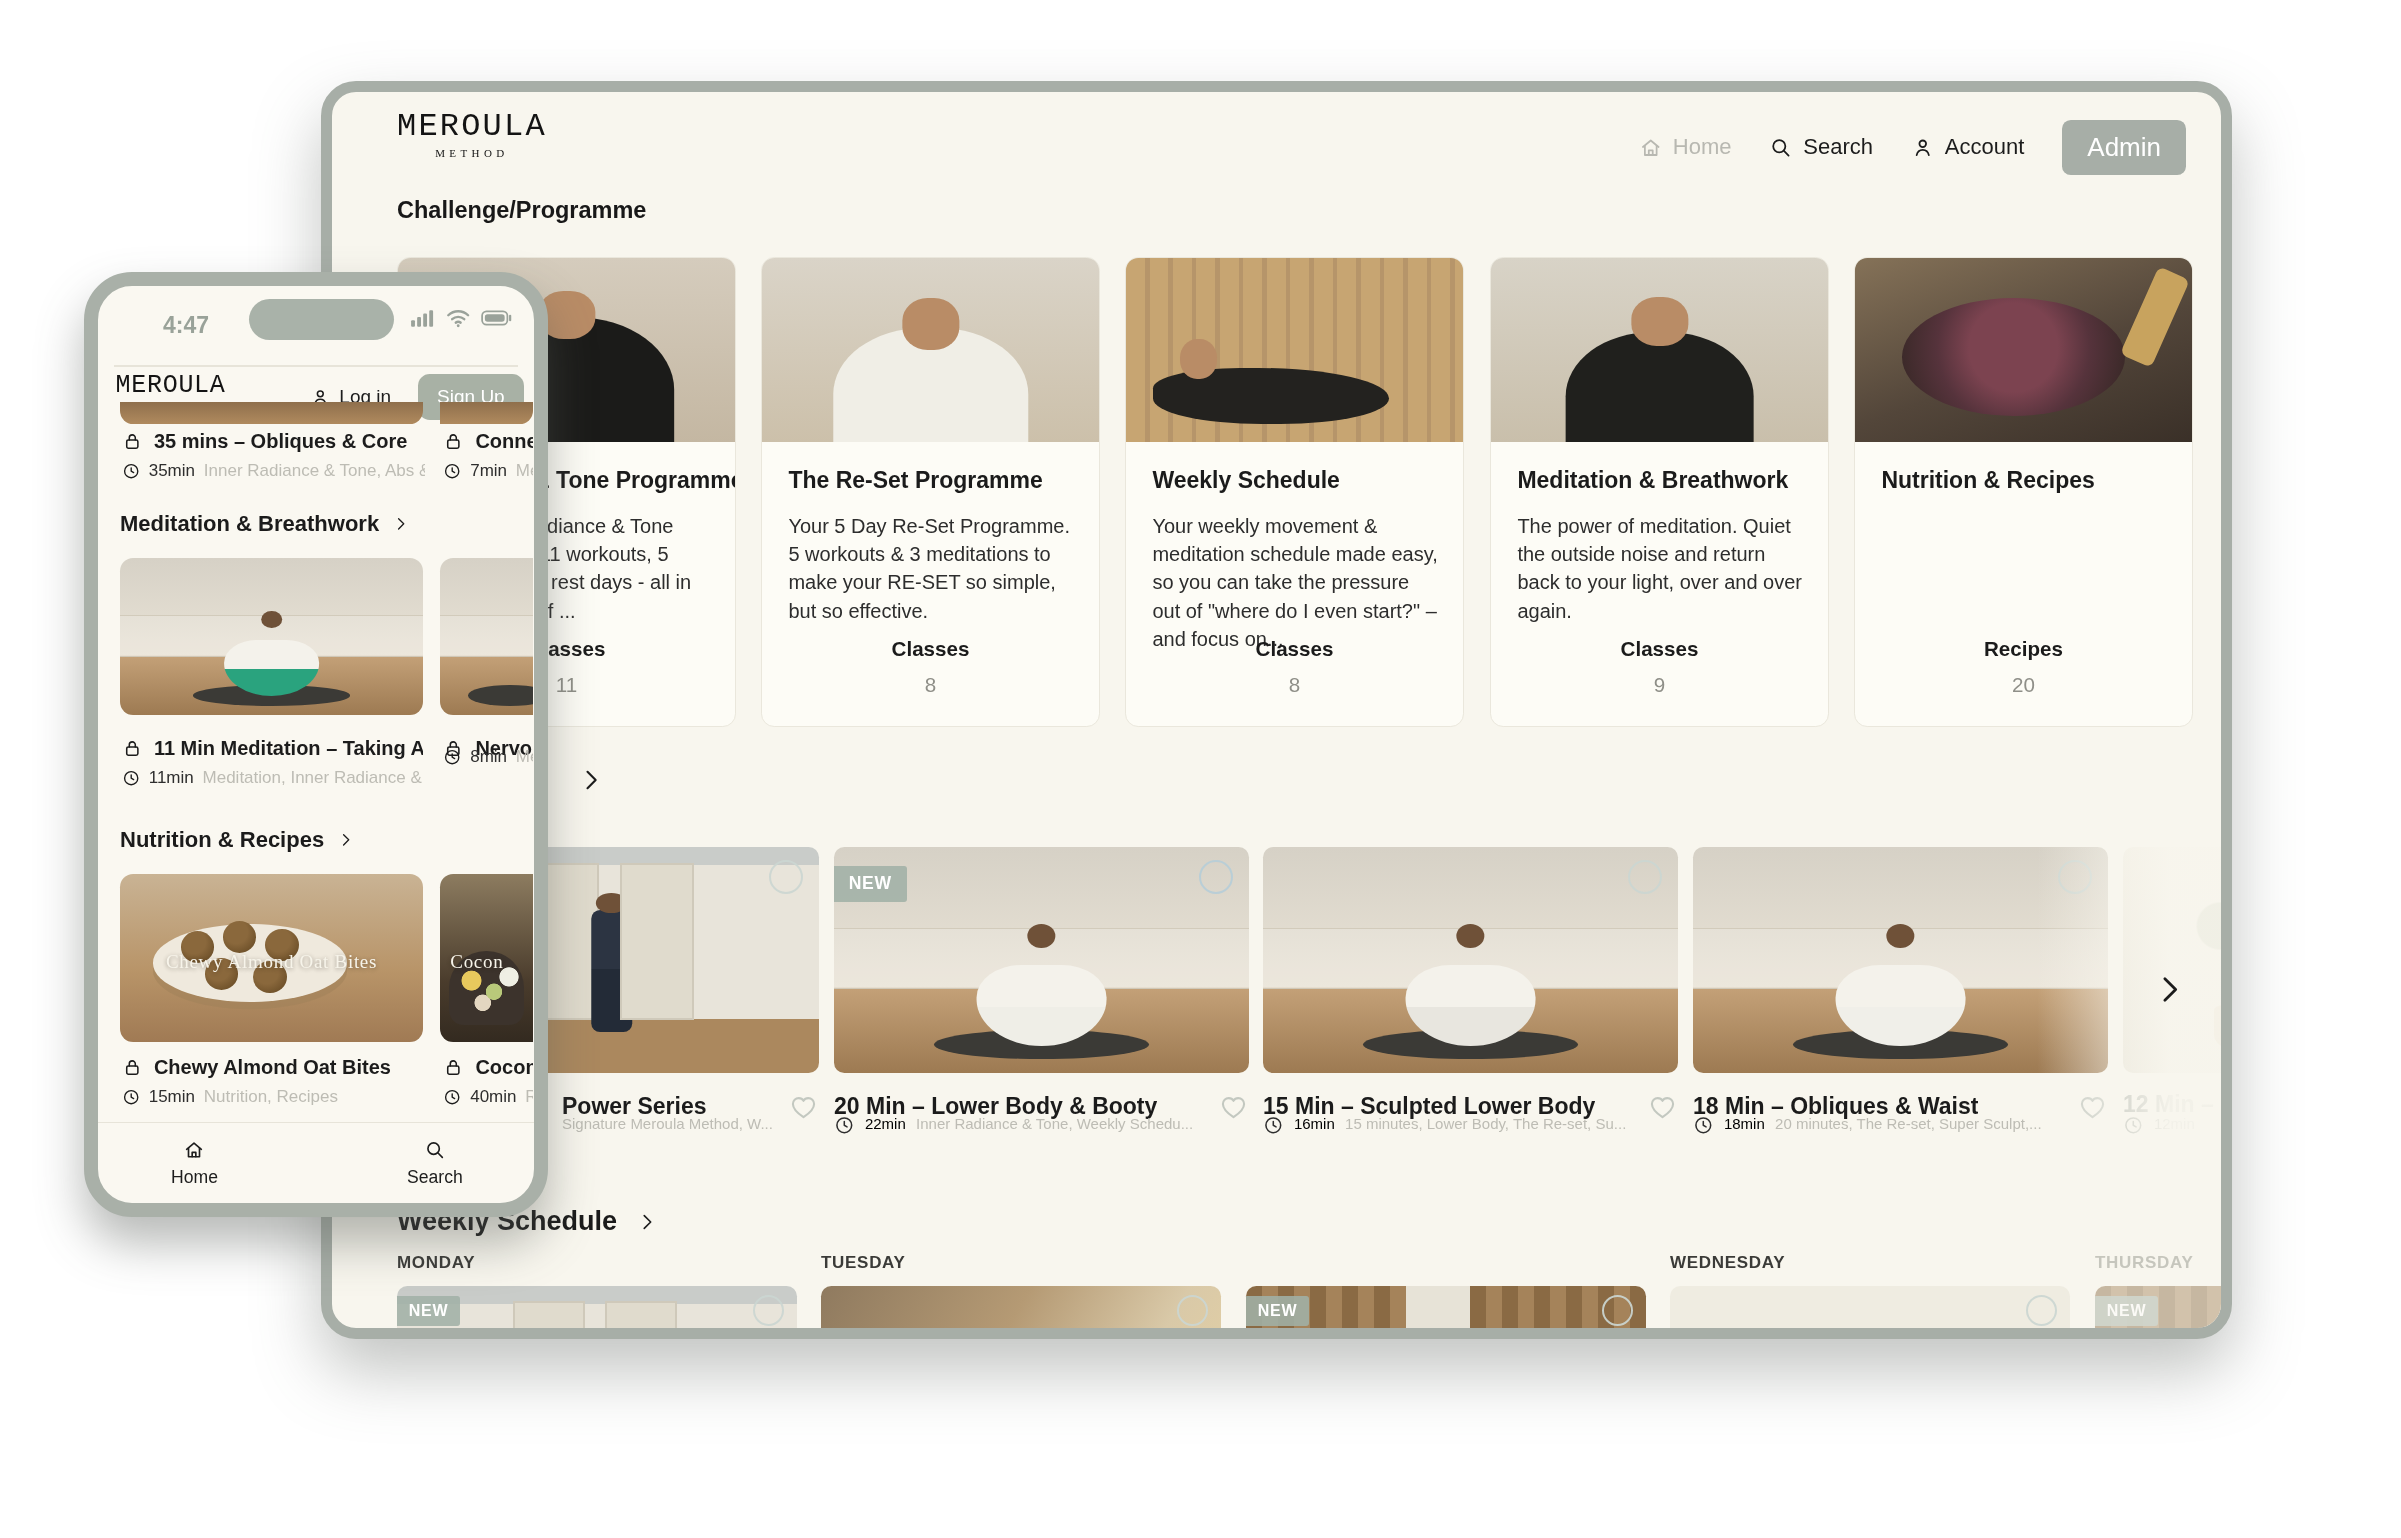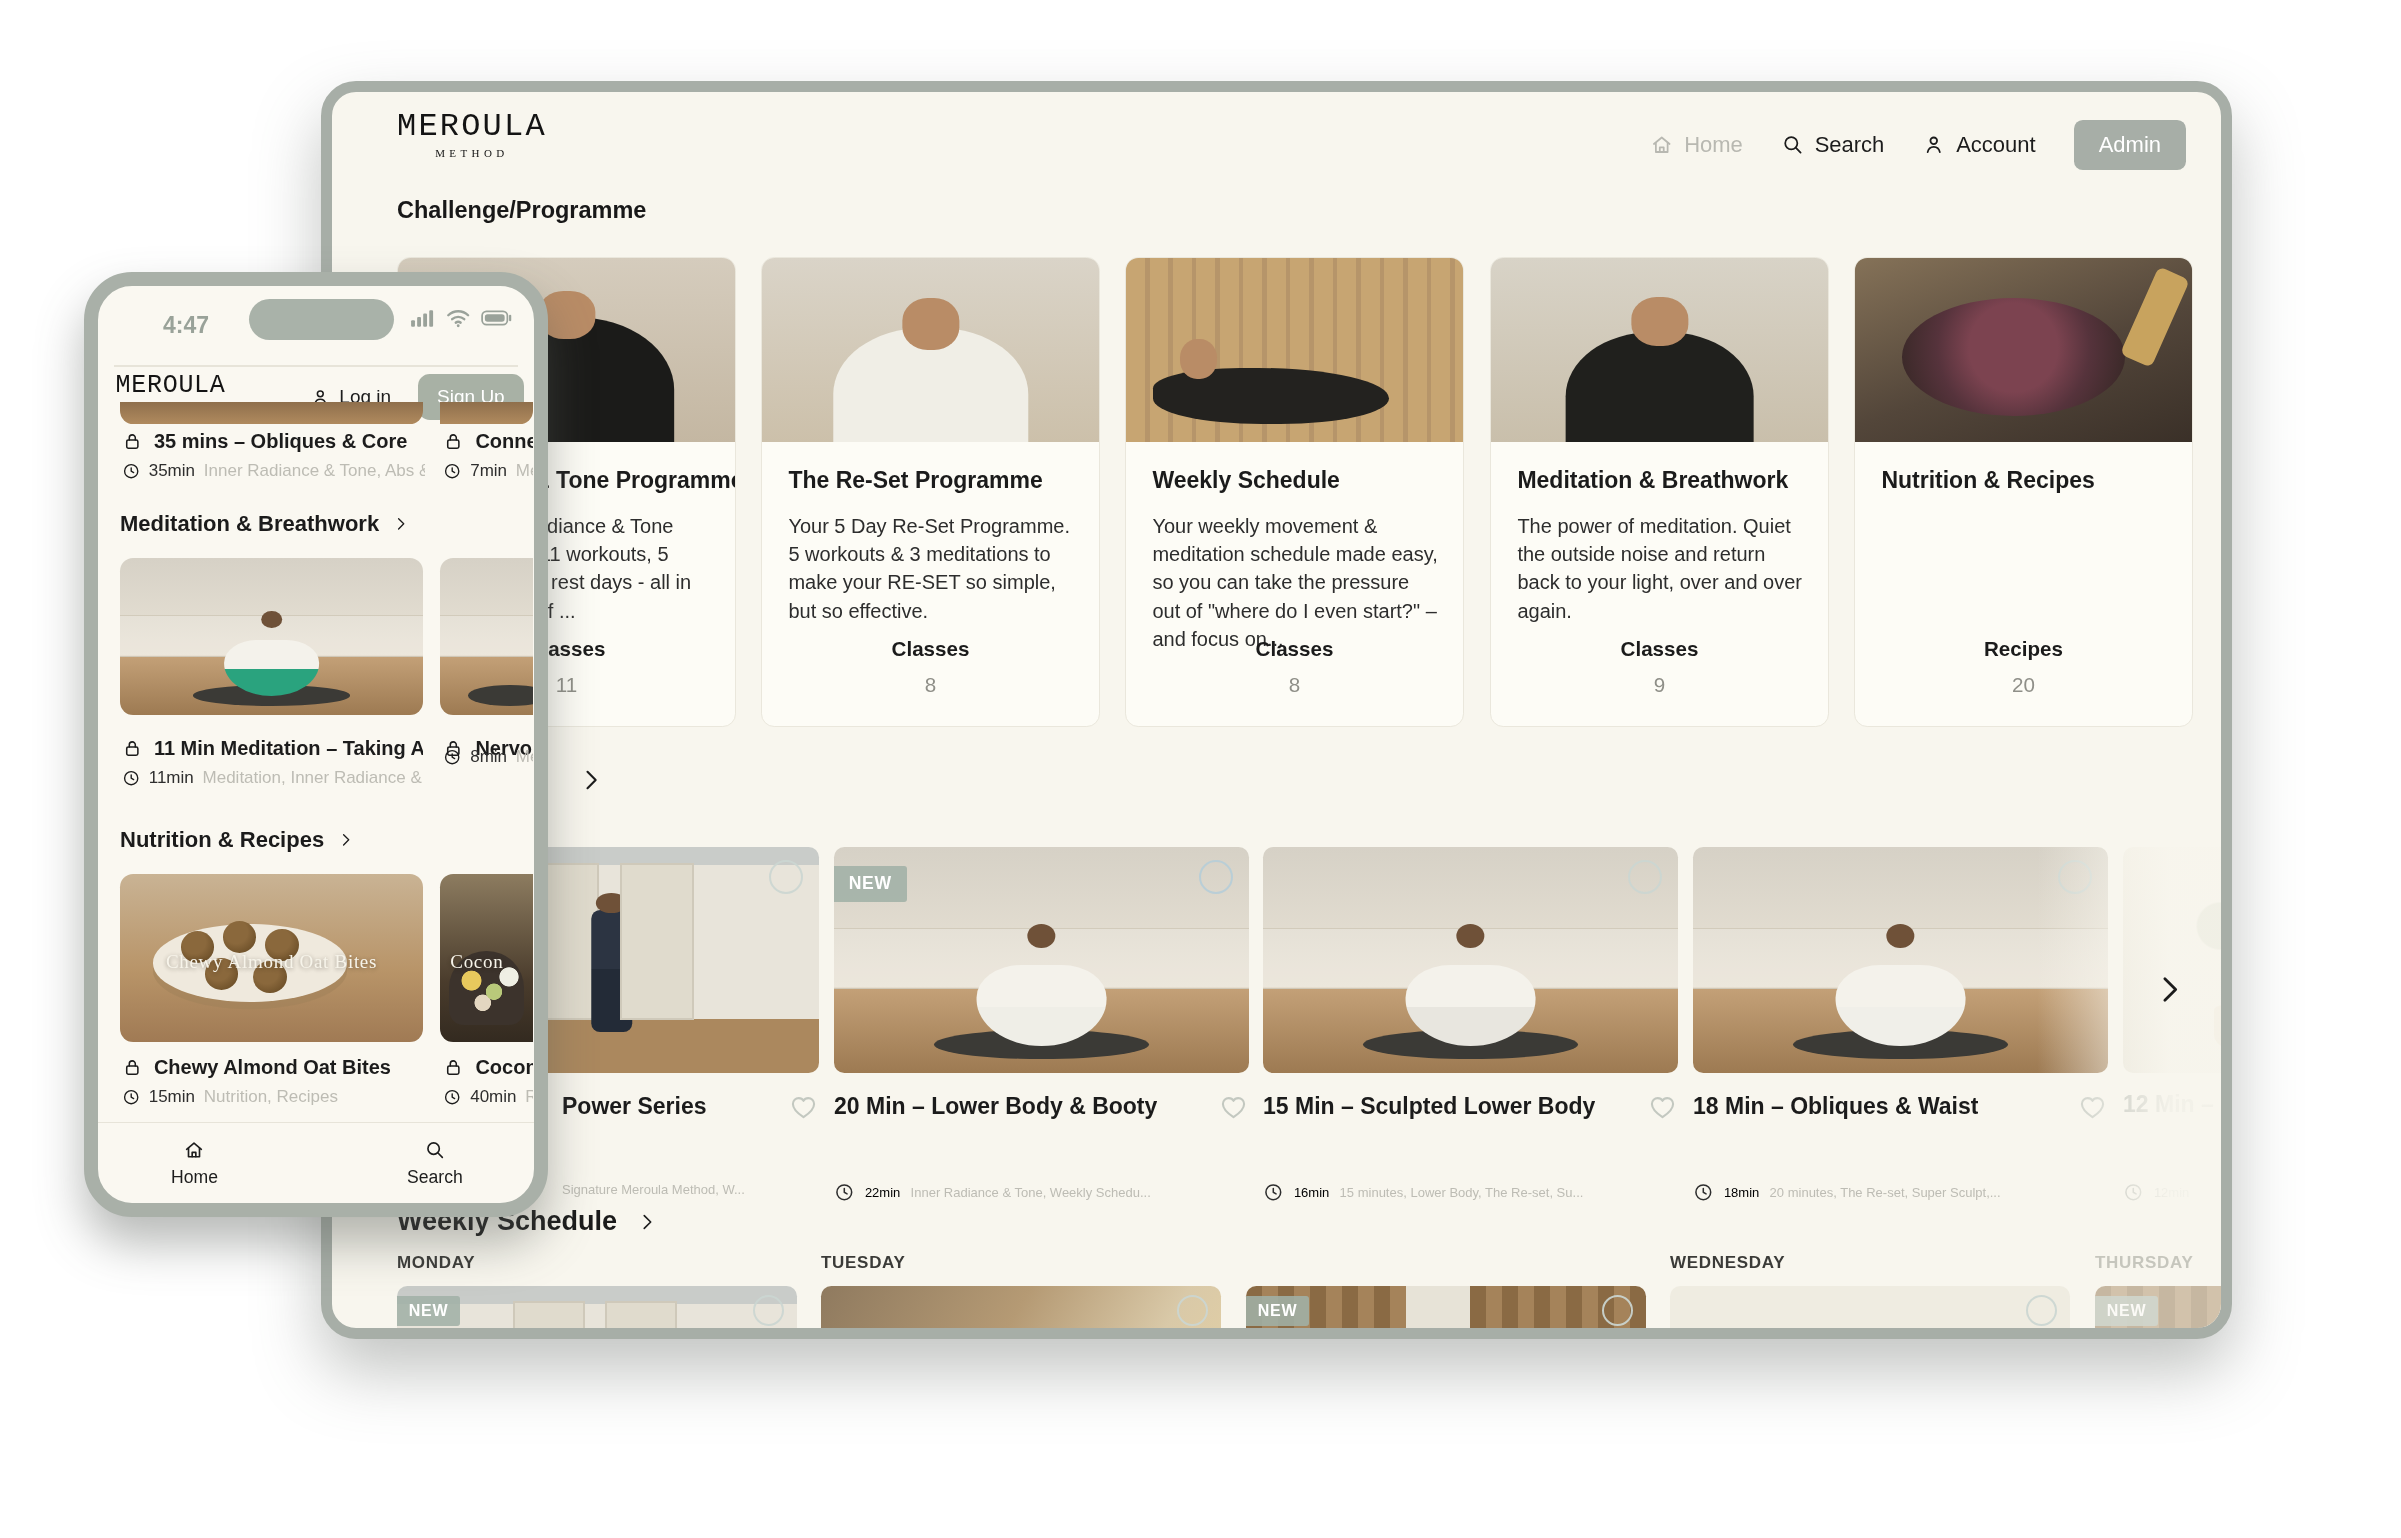--- a/index.html
+++ b/index.html
@@ -12,21 +12,21 @@
            background:#f8f6ee;border:11px solid #a7aea7;border-radius:35px;
            box-shadow:0 32px 66px rgba(95,100,95,.38);overflow:hidden;z-index:1}
   .d-abs{position:absolute}
 
   .brand .bname{font-family:Liberation Mono, monospace;font-size:32px;letter-spacing:2.2px;color:#141414;line-height:1}
   .brand .bsub{font-family:"Liberation Serif",serif;font-size:11px;letter-spacing:4.4px;color:#141414;text-align:center;margin-top:4.4px}
 
   .dnav{position:absolute;top:28px;right:35px;display:flex;align-items:center;gap:38px}
   .dnav .navitem{display:flex;align-items:center;gap:10.3px;font-size:22px;color:#1c1c1c;cursor:pointer}
   .dnav .navitem.muted{color:#b8b8b1}
-  .admin-btn{background:#a7aea7;color:#ffffff;font-size:22px;padding:11.8px 25px;border-radius:8.8px;border:none;cursor:pointer}
+  .admin-btn{background:#a7aea7;color:#ffffff;font-size:26px;padding:11.8px 25px;border-radius:8.8px;border:none;cursor:pointer}
 
   .page-title{position:absolute;left:65px;top:105px;font-size:23.5px;font-weight:700;color:#181818}
 
   
   .pcard{position:absolute;top:165px;width:339px;height:470px;background:#fdfcf6;
          border:1.5px solid #eae7dc;border-radius:13.2px;overflow:hidden}
   .pimg{width:100%;height:184px;position:relative;overflow:hidden}
   .pcard h3{font-size:23px;font-weight:700;color:#1b1b1b;margin:25px 26.4px 0;white-space:nowrap}
   .pcard p{font-size:20px;line-height:1.42;color:#2d2d2d;margin:17.6px 26.4px 0;width:286px}
   .pcount{position:absolute;bottom:29px;left:0;width:100%;text-align:center}
@@ -105,22 +105,22 @@
   .w-plain{background:#efece1}
 
   
   .vthumb{position:absolute;top:755px;width:415px;height:226px;border-radius:10.3px;overflow:hidden}
   .ring{position:absolute;top:13.2px;right:16px;width:34px;height:34px;border:2.9px solid rgba(203,214,209,.92);border-radius:50%}
   .ring.blue{border-color:rgba(183,205,215,.95)}
   .new-badge{position:absolute;left:0;top:19px;background:rgba(160,176,166,.88);color:#fff;
              font-size:17.6px;font-weight:700;letter-spacing:0.7px;padding:7.3px 14.7px;border-radius:0 2.9px 2.9px 0}
   .vtitle{position:absolute;top:999px;width:415px;display:flex;align-items:center;justify-content:space-between}
   .vtitle h3{font-size:23px;font-weight:700;color:#1b1b1b;white-space:nowrap;overflow:hidden}
-  .vmeta{position:absolute;top:1090px;width:415px;display:flex;align-items:center;gap:10.3px;
-         font-size:13px;white-space:nowrap;overflow:hidden}
+  .vmeta{position:absolute;top:1023px;width:415px;display:flex;gap:10.3px;
+         font-size:15px;white-space:nowrap;overflow:hidden}
   .vmeta .dur{color:#000000}
   .vmeta .tags{color:#bdbcb4}
   .faded, .faded h3, .faded .dur{color:#a9aea6!important}
 
   .sect-chevron{position:absolute;color:#1c1c1c}
   .fade-right{position:absolute;right:0;top:661px;width:184px;height:574px;pointer-events:none;
               background:linear-gradient(90deg,rgba(248,246,238,0),rgba(248,246,238,.93) 72%)}
 
   .weekly-head{position:absolute;left:65px;top:1114px;display:flex;align-items:center;gap:19px}
   .weekly-head h2{font-size:27px;font-weight:600;color:#1b1b1b}

